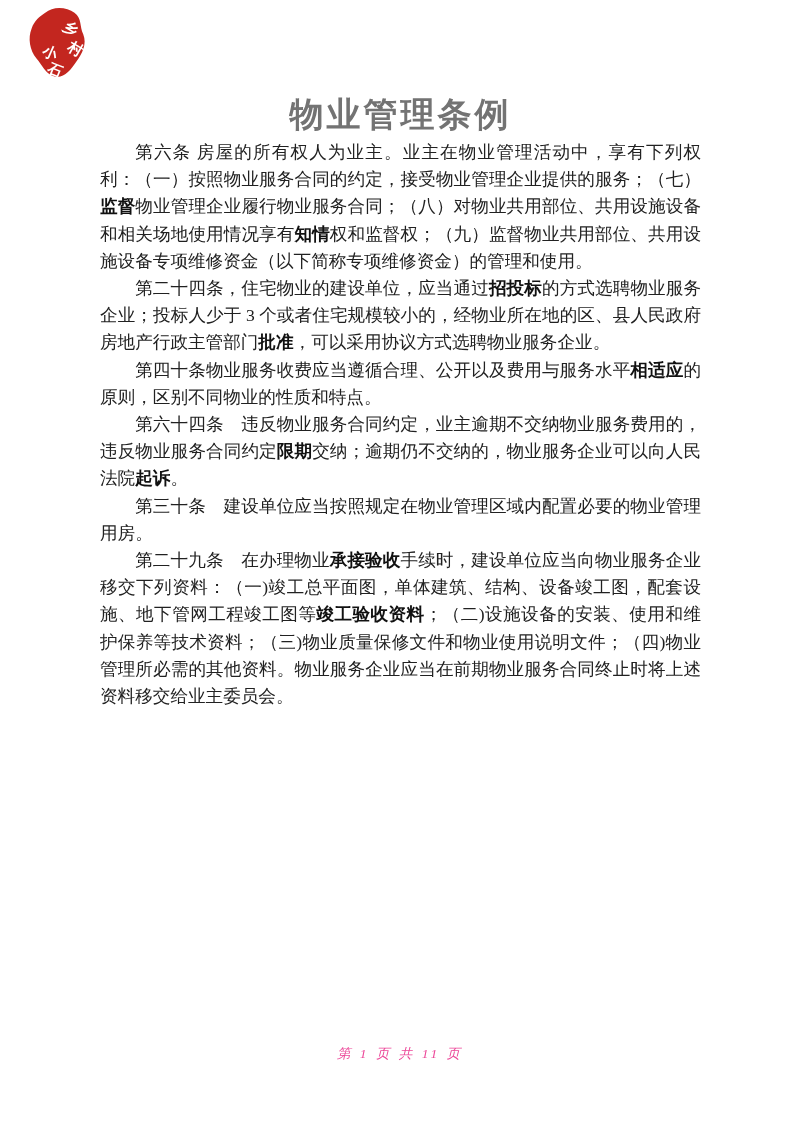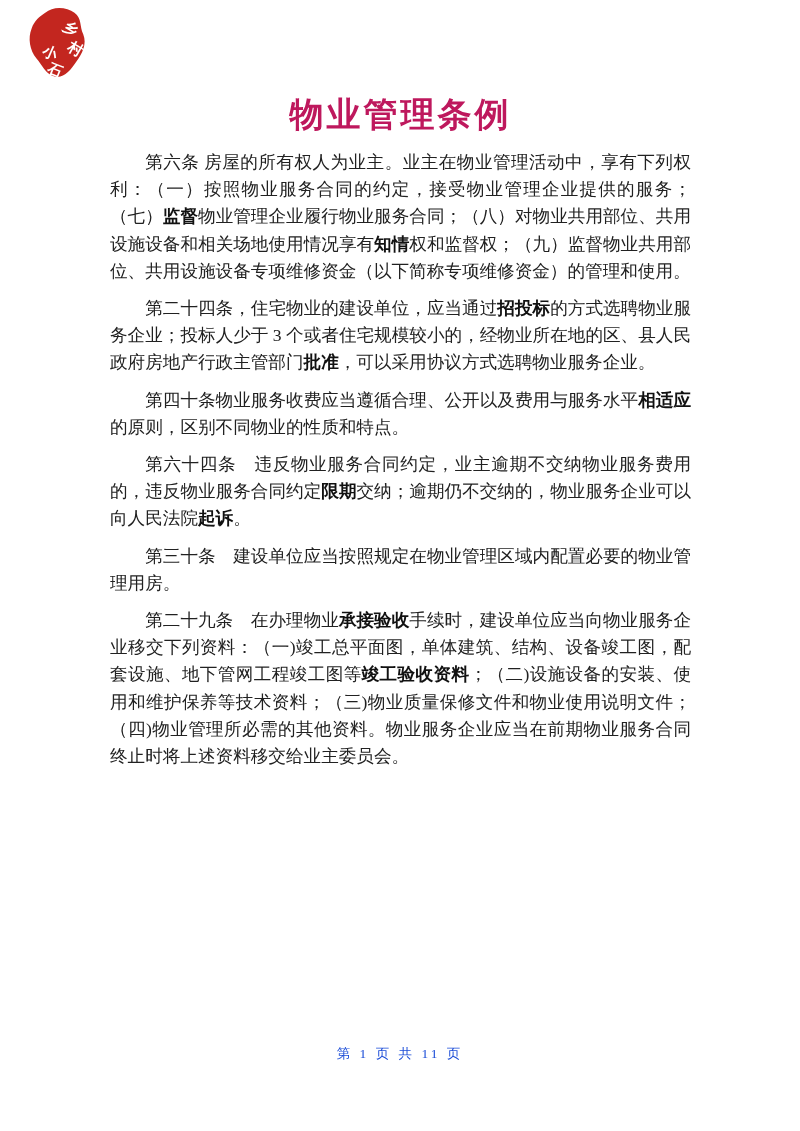--- a/index.html
+++ b/index.html
@@ -37,50 +37,51 @@
   .doc-title {
     position: absolute;
     top: 92px;
     left: 100px;
     width: 601px;
     margin: 0;
     text-align: center;
     font-size: 34px;
     font-weight: 600;
     letter-spacing: 3px;
-    color: #be185d;
+    color: #737373;
   }
   .doc-body {
     position: absolute;
     top: 139px;
     left: 100px;
     width: 601px;
     font-size: 17.6px;
     line-height: 27.2px;
     text-align: justify;
     color: #212121;
   }
   .doc-body p {
-    margin: 10px;
+    margin: 0;
     padding: 0;
     text-indent: 2em;
   }
   .doc-body b {
     font-weight: bold;
     color: #111111;
   }
   .page-footer {
     position: absolute;
     top: 1045px;
     left: 0;
     width: 100%;
     text-align: center;
     font-size: 13.5px;
     letter-spacing: 3px;
-    color: #1d4ed8;
+    color: #ec4899;
+    font-style: italic;
   }
 </style>
 </head>
 <body>
 
 <div class="page">
 
   <svg class="seal" viewBox="0 0 76 78" aria-hidden="true">
     <path d="M28,8 C36,1 50,2 58,8 C66,14 63,22 67,30 C71,40 66,50 60,58
              C54,67 46,77 36,73 C28,70 25,62 19,55 C12,46 10,34 14,24

